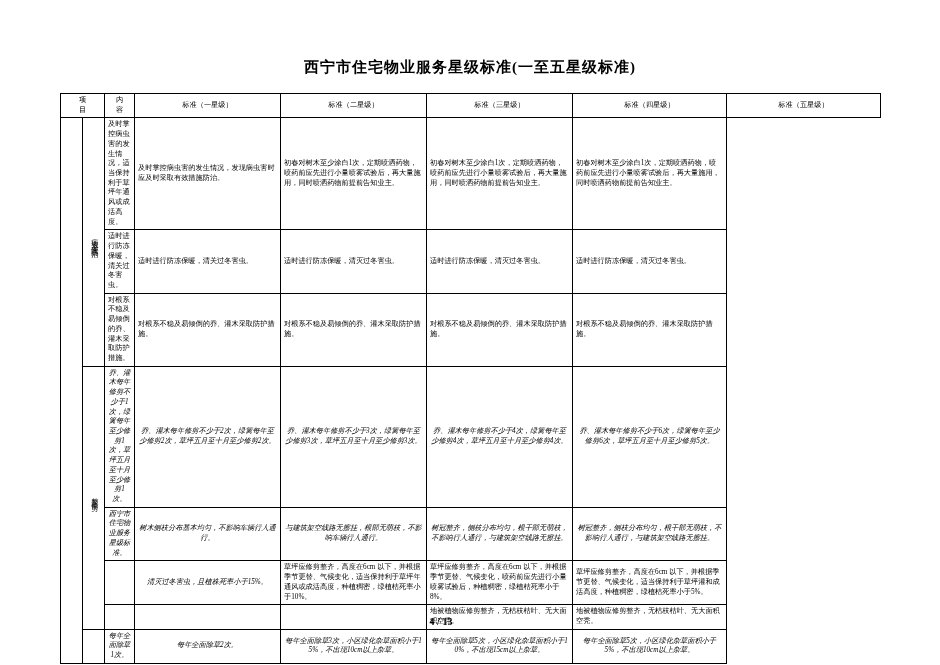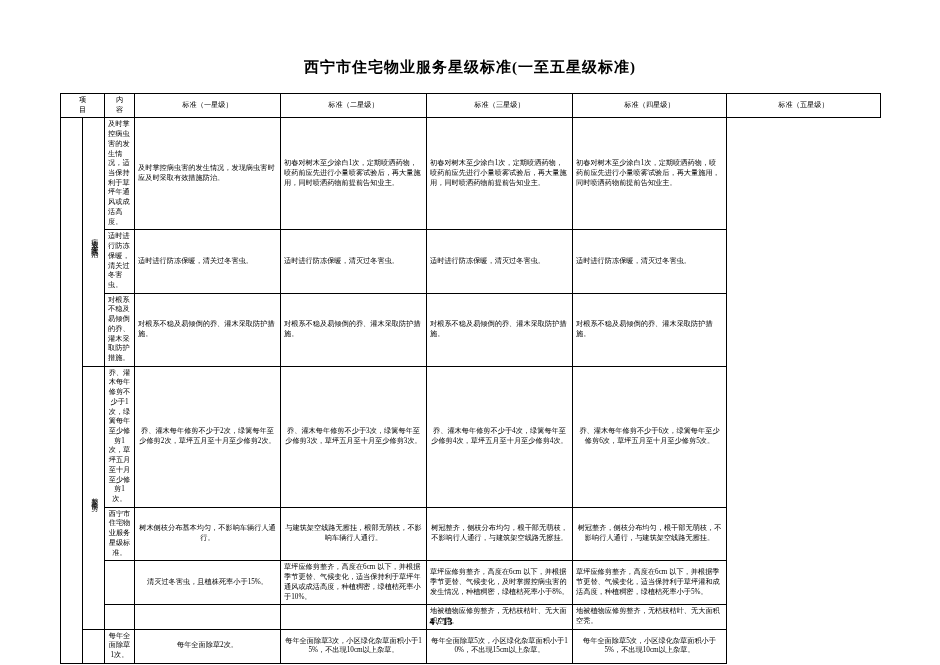--- a/index.html
+++ b/index.html
@@ -66,21 +66,21 @@
     writing-mode: vertical-rl;
     text-orientation: upright;
     letter-spacing: 2px;
     margin: 0 auto;
     display: inline-block;
     line-height: 1.1;
   }
   .cell {
     text-align: left;
   }
-  .cell.center { text-align: center; }
+  .cell.center { text-align: center; font-style: italic; }
   .pagenum {
     position: absolute;
     bottom: 38px;
     left: 0;
     width: 882px;
     text-align: center;
     font-size: 10px;
     font-weight: bold;
     font-family: "Liberation Serif", "DejaVu Serif", serif;
   }
@@ -159,21 +159,21 @@
         <td class="cell center">西宁市住宅物业服务星级标准。</td>
         <td class="cell center">树木侧枝分布基本均匀，不影响车辆行人通行。</td>
         <td class="cell center">与建筑架空线路无擦挂，根部无萌枝，不影响车辆行人通行。</td>
         <td class="cell center">树冠整齐，侧枝分布均匀，根干部无萌枝，不影响行人通行，与建筑架空线路无擦挂。</td>
         <td class="cell center">树冠整齐，侧枝分布均匀，根干部无萌枝，不影响行人通行，与建筑架空线路无擦挂。</td>
       </tr>
       <tr>
         <td class="cell center"></td>
         <td class="cell center">清灭过冬害虫，且植株死率小于15%。</td>
         <td class="cell">草坪应修剪整齐，高度在6cm 以下，并根据季节更替、气候变化，适当保持利于草坪年通风或成活高度，种植稠密，绿植枯死率小于10%。</td>
-        <td class="cell">草坪应修剪整齐，高度在6cm 以下，并根据季节更替、气候变化，及时掌握控病虫害的发生情况，种植稠密，绿植枯死率小于8%。</td>
+        <td class="cell">草坪应修剪整齐，高度在6cm 以下，并根据季节更替、气候变化，喷药前应先进行小量喷雾试验后，种植稠密，绿植枯死率小于8%。</td>
         <td class="cell">草坪应修剪整齐，高度在6cm 以下，并根据季节更替、气候变化，适当保持利于草坪灌和成活高度，种植稠密，绿植枯死率小于5%。</td>
       </tr>
       <tr>
         <td class="cell center"></td>
         <td class="cell center"></td>
         <td class="cell center"></td>
         <td class="cell">地被植物应修剪整齐，无枯枝枯叶、无大面积空秃。</td>
         <td class="cell">地被植物应修剪整齐，无枯枝枯叶、无大面积空秃。</td>
       </tr>
 

